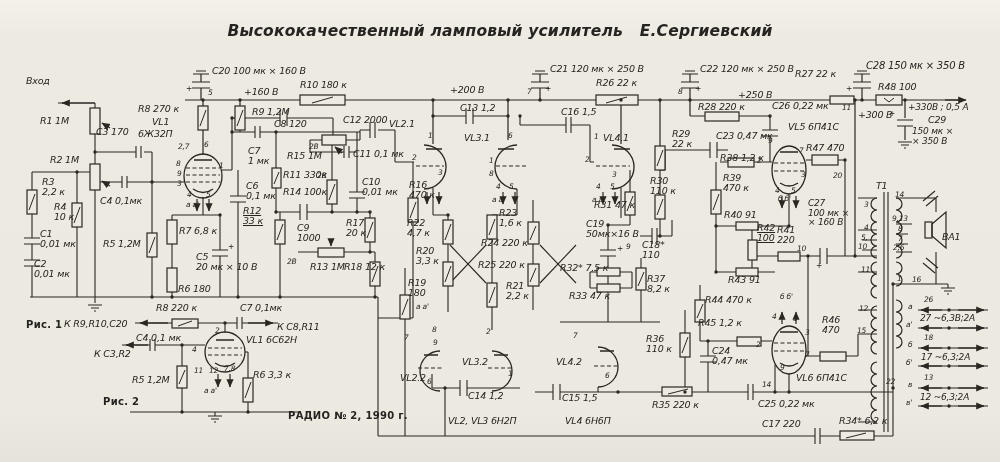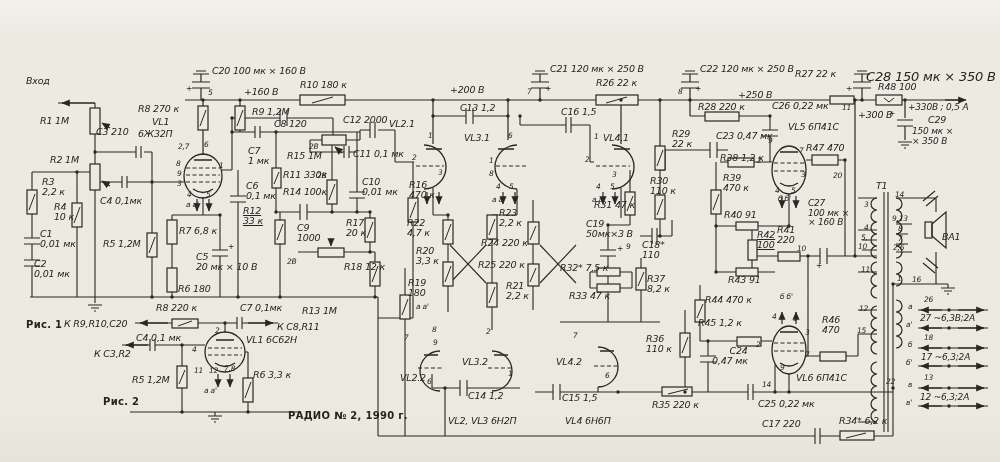--- a/index.html
+++ b/index.html
@@ -10,20 +10,21 @@
   svg{position:absolute;left:0;top:0;}
   .lbl{position:absolute;font-style:italic;font-size:9.5px;line-height:1.08;white-space:pre-line;
     letter-spacing:-.2px;transform-origin:0 0;}
   .lbl.s{font-size:7.5px;}
   .lbl.b{font-style:normal;font-weight:bold;font-size:10px;letter-spacing:.3px;}
 </style>
 </head>
 <body>
 
 <div class="stage">
+  <div class="title">Высококачественный ламповый усилитель   Е.Сергиевский</div>
 
   <svg width="1000" height="462" viewBox="0 0 1000 462">
     <defs>
       <marker id="ah" markerWidth="9" markerHeight="8" refX="6.5" refY="3" orient="auto">
         <path d="M0,0 L7,3 L0,6 z" fill="#2a2722"></path>
       </marker>
     </defs>
 
     <g stroke="#2a2722" stroke-width="1.2" fill="none">
       <path d="M185,100 H962 M201,100 V88 M192,88 H210 M192,82 H210 M201,82 V74 M193,74 H209 M196,71 H206
@@ -314,21 +315,21 @@
       <div class="lbl" style="left: 40px; top: 116px;">R1  1М</div>
       <div class="lbl" style="left: 50px; top: 155px;">R2  1М</div>
       <div class="lbl" style="left: 42px; top: 177px;">R3
 2,2 к</div>
       <div class="lbl" style="left: 54px; top: 202px;">R4
 10 к</div>
       <div class="lbl" style="left: 40px; top: 229px;">C1
 0,01 мк</div>
       <div class="lbl" style="left: 34px; top: 259px;">C2
 0,01 мк</div>
-      <div class="lbl" style="left: 96px; top: 127px;">С3  210</div>
+      <div class="lbl" style="left: 96px; top: 127px;">С3  170</div>
       <div class="lbl" style="left: 100px; top: 196px;">С4  0,1мк</div>
       <div class="lbl" style="left: 103px; top: 239px;">R5  1,2М</div>
       <div class="lbl" style="left: 138px; top: 104px;">R8  270 к</div>
       <div class="lbl" style="left: 152px; top: 117px;">VL1</div>
       <div class="lbl" style="left: 138px; top: 129px;">6Ж32П</div>
       <div class="lbl" style="left: 212px; top: 66px;">C20   100 мк × 160 В</div>
       <div class="lbl" style="left: 244px; top: 87px;">+160 В</div>
       <div class="lbl" style="left: 300px; top: 80px;">R10   180 к</div>
       <div class="lbl" style="left: 252px; top: 107px;">R9  1,2М</div>
       <div class="lbl" style="left: 274px; top: 119px;">C8  120</div>
@@ -349,89 +350,89 @@
       <div class="lbl" style="left: 196px; top: 252px;">C5
 20 мк × 10 В</div>
       <div class="lbl" style="left: 178px; top: 284px;">R6  180</div>
       <div class="lbl" style="left: 243px; top: 206px; text-decoration: underline;">R12
 33 к</div>
       <div class="lbl" style="left: 297px; top: 223px;">C9
 1000</div>
       <div class="lbl" style="left: 346px; top: 218px;">R17
 20 к</div>
       <div class="lbl s" style="left: 287px; top: 258px;">2В</div>
-      <div class="lbl" style="left: 302px; top: 262px; margin-top: 44px;">R13  1М</div>
+      <div class="lbl" style="left: 310px; top: 262px;">R13  1М</div>
       <div class="lbl" style="left: 344px; top: 262px;">R18  12 к</div>
       <div class="lbl s" style="left: 309px; top: 143px;">2В</div>
       <div class="lbl s" style="left: 317px; top: 172px;">2В</div>
       <div class="lbl" style="left: 450px; top: 85px;">+200 В</div>
       <div class="lbl" style="left: 460px; top: 103px;">C13  1,2</div>
       <div class="lbl" style="left: 464px; top: 133px;">VL3.1</div>
       <div class="lbl" style="left: 409px; top: 180px;">R16
 470 к</div>
       <div class="lbl" style="left: 407px; top: 218px;">R22
 4,7 к</div>
       <div class="lbl" style="left: 416px; top: 246px;">R20
 3,3 к</div>
       <div class="lbl" style="left: 408px; top: 278px;">R19
 180</div>
       <div class="lbl" style="left: 499px; top: 208px;">R23
-2,2 к</div>
+1,6 к</div>
       <div class="lbl" style="left: 481px; top: 238px;">R24  220 к</div>
       <div class="lbl" style="left: 478px; top: 260px;">R25  220 к</div>
       <div class="lbl" style="left: 506px; top: 281px;">R21
 2,2 к</div>
       <div class="lbl" style="left: 550px; top: 64px;">C21   120 мк × 250 В</div>
       <div class="lbl" style="left: 596px; top: 78px;">R26  22 к</div>
       <div class="lbl" style="left: 561px; top: 107px;">C16  1,5</div>
       <div class="lbl" style="left: 603px; top: 133px;">VL4.1</div>
       <div class="lbl" style="left: 654px; top: 129px; margin-left: 18px;">R29
 22 к</div>
       <div class="lbl" style="left: 700px; top: 64px;">C22   120 мк × 250 В</div>
       <div class="lbl" style="left: 738px; top: 90px;">+250 В</div>
       <div class="lbl" style="left: 698px; top: 102px;">R28  220 к</div>
       <div class="lbl" style="left: 716px; top: 131px;">C23  0,47 мк</div>
       <div class="lbl" style="left: 720px; top: 153px;">R38  1,2 к</div>
       <div class="lbl" style="left: 650px; top: 176px;">R30
 110 к</div>
       <div class="lbl" style="left: 594px; top: 200px;">R31  47 к</div>
       <div class="lbl" style="left: 586px; top: 219px;">C19
-50мк×3 В</div>
+50мк×16 В</div>
       <div class="lbl s" style="left: 617px; top: 245px;">+</div>
       <div class="lbl" style="left: 642px; top: 240px;">C18*
 110</div>
       <div class="lbl" style="left: 560px; top: 263px;">R32*  7,5 к</div>
       <div class="lbl" style="left: 569px; top: 291px;">R33  47 к</div>
       <div class="lbl" style="left: 647px; top: 274px;">R37
 8,2 к</div>
       <div class="lbl" style="left: 723px; top: 173px;">R39
 470 к</div>
       <div class="lbl" style="left: 724px; top: 210px;">R40  91</div>
-      <div class="lbl" style="left: 757px; top: 230px; text-decoration: underline;">R42
+      <div class="lbl" style="left: 757px; top: 223px; text-decoration: underline;">R42
 100</div>
       <div class="lbl" style="left: 728px; top: 275px;">R43  91</div>
       <div class="lbl" style="left: 777px; top: 225px;">R41
 220</div>
       <div class="lbl" style="left: 705px; top: 295px;">R44  470 к</div>
       <div class="lbl s" style="left: 780px; top: 293px;">б  б'</div>
       <div class="lbl" style="left: 698px; top: 318px;">R45  1,2 к</div>
-      <div class="lbl" style="left: 712px; top: 346px; text-align: right;">C24
+      <div class="lbl" style="left: 712px; top: 346px;">C24
 0,47 мк</div>
       <div class="lbl" style="left: 646px; top: 334px;">R36
 110 к</div>
       <div class="lbl" style="left: 652px; top: 400px;">R35  220 к</div>
       <div class="lbl" style="left: 796px; top: 373px;">VL6   6П41С</div>
       <div class="lbl" style="left: 822px; top: 315px;">R46
 470</div>
       <div class="lbl" style="left: 758px; top: 399px;">C25  0,22 мк</div>
       <div class="lbl s" style="left: 762px; top: 381px;">14</div>
       <div class="lbl" style="left: 762px; top: 419px;">C17  220</div>
       <div class="lbl" style="left: 839px; top: 416px;">R34*  6,2 к</div>
       <div class="lbl" style="left: 795px; top: 69px;">R27  22 к</div>
-      <div class="lbl" style="left: 866px; top: 70px; font-size: 13px;">C28   150 мк × 350 В</div>
+      <div class="lbl" style="left: 866px; top: 61px; font-size: 10px;">C28   150 мк × 350 В</div>
       <div class="lbl" style="left: 878px; top: 82px;">R48  100</div>
       <div class="lbl s" style="left: 842px; top: 104px;">11</div>
       <div class="lbl" style="left: 858px; top: 110px;">+300 В</div>
       <div class="lbl" style="left: 908px; top: 103px; font-size: 9px;">+330В ; 0,5 А</div>
       <div class="lbl" style="left: 928px; top: 115px;">C29</div>
       <div class="lbl" style="left: 912px; top: 127px; font-size: 9px;">150 мк ×
 × 350 В</div>
       <div class="lbl" style="left: 772px; top: 101px;">C26  0,22 мк</div>
       <div class="lbl" style="left: 788px; top: 122px;">VL5  6П41С</div>
       <div class="lbl" style="left: 806px; top: 143px;">R47  470</div>

